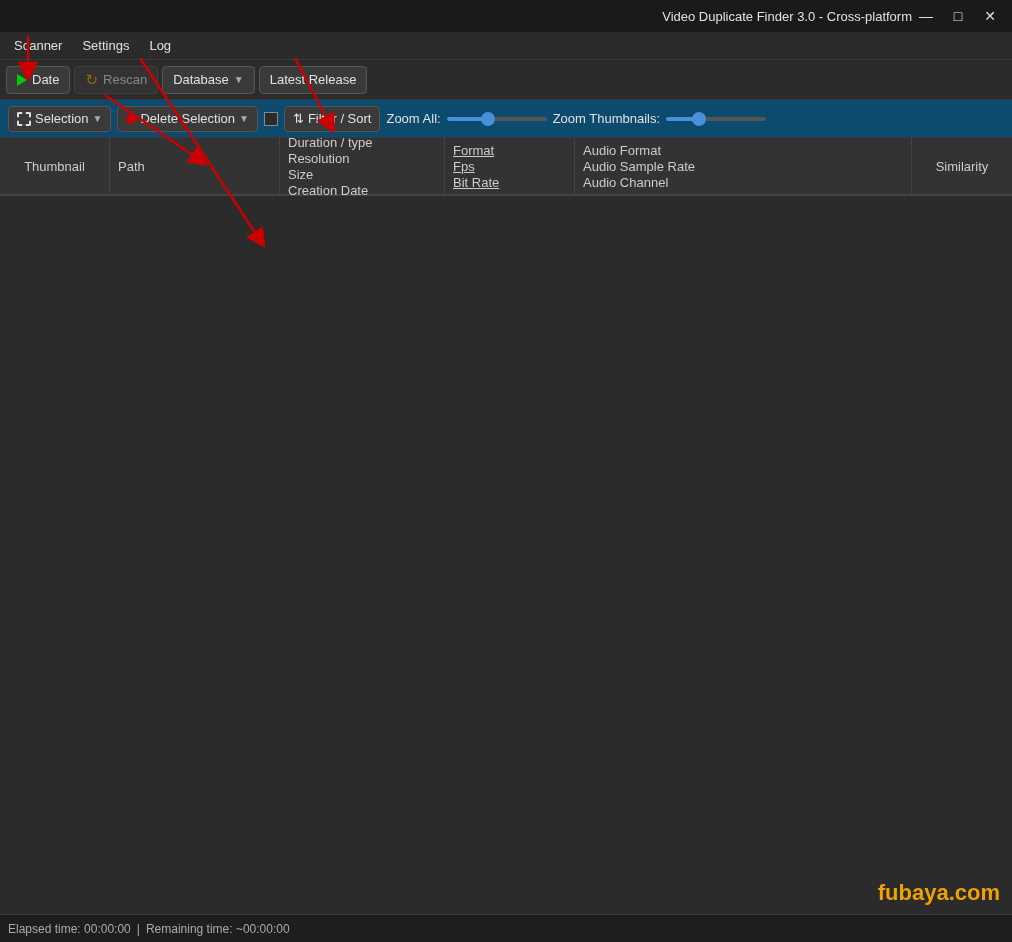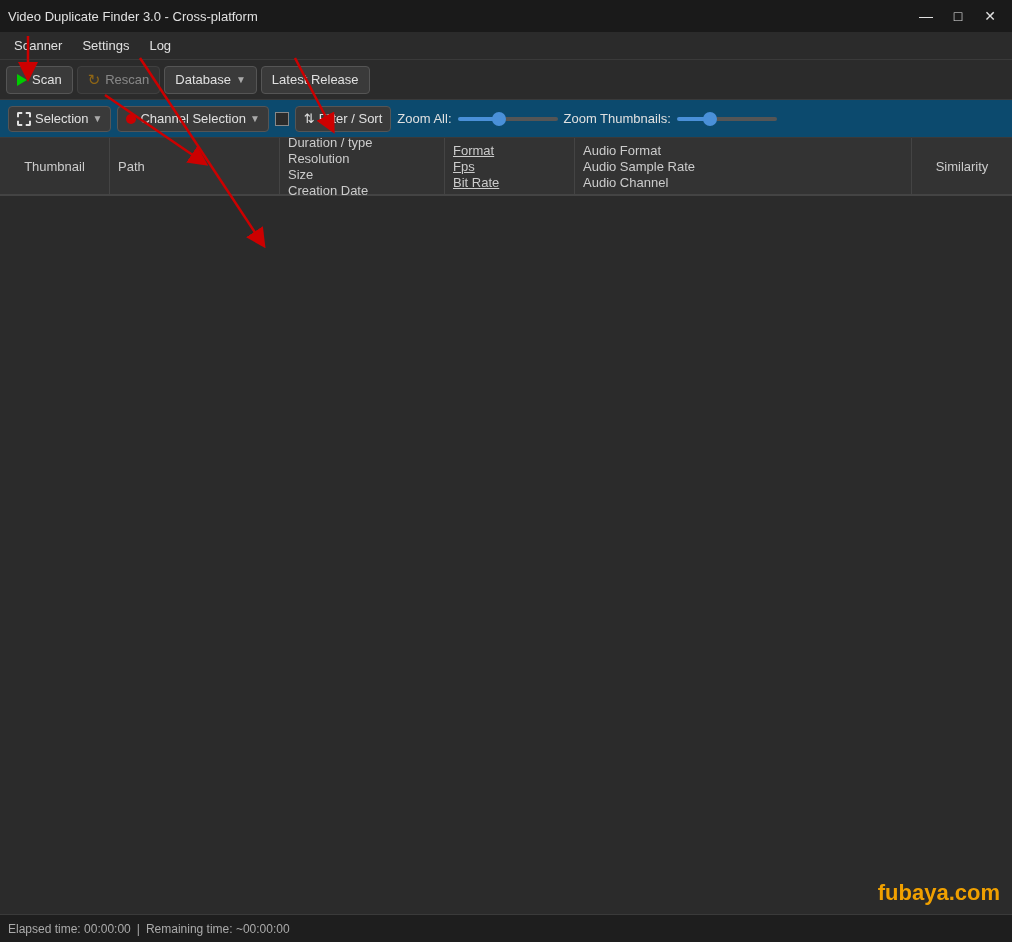--- a/index.html
+++ b/index.html
@@ -13,21 +13,21 @@
       overflow: hidden;
       position: relative;
     }
 
     
     .title-bar {
       background: #1a1a1a;
       height: 32px;
       display: flex;
       align-items: center;
-      justify-content: space-between;
+      justify-content: flex-end;
       padding: 0 8px;
       user-select: none;
     }
     .title-bar-title {
       font-size: 13px;
       color: #e0e0e0;
     }
     .title-bar-controls {
       display: flex;
       gap: 4px;
@@ -323,21 +323,21 @@
 
 <div class="menu-bar">
   <div class="menu-item">Scanner</div>
   <div class="menu-item">Settings</div>
   <div class="menu-item">Log</div>
 </div>
 
 <div class="toolbar">
   <button class="toolbar-btn">
     <span class="scan-icon"></span>
-    <span>Scan</span>
+    <span>Date</span>
   </button>
   <button class="toolbar-btn disabled">
     <span class="rescan-icon">↻</span>
     <span>Rescan</span>
   </button>
   <button class="toolbar-btn">
     <span>Database</span>
     <span class="dropdown-arrow">▼</span>
   </button>
   <button class="toolbar-btn">
@@ -346,21 +346,21 @@
 </div>
 
 <div class="action-bar">
   <button class="action-btn">
     <span class="selection-border-icon"></span>
     <span>Selection</span>
     <span class="dropdown-arrow">▼</span>
   </button>
   <button class="action-btn">
     <span class="delete-dot"></span>
-    <span>Channel Selection</span>
+    <span>Delete Selection</span>
     <span class="dropdown-arrow">▼</span>
   </button>
   <span class="checkbox-icon"></span>
   <button class="action-btn">
     <span class="filter-icon">⇅</span>
     <span>Filter / Sort</span>
   </button>
   <span class="zoom-label">Zoom All:</span>
   <div class="slider-container">
     <input type="range" class="slider" min="0" max="100" value="40" style="">

